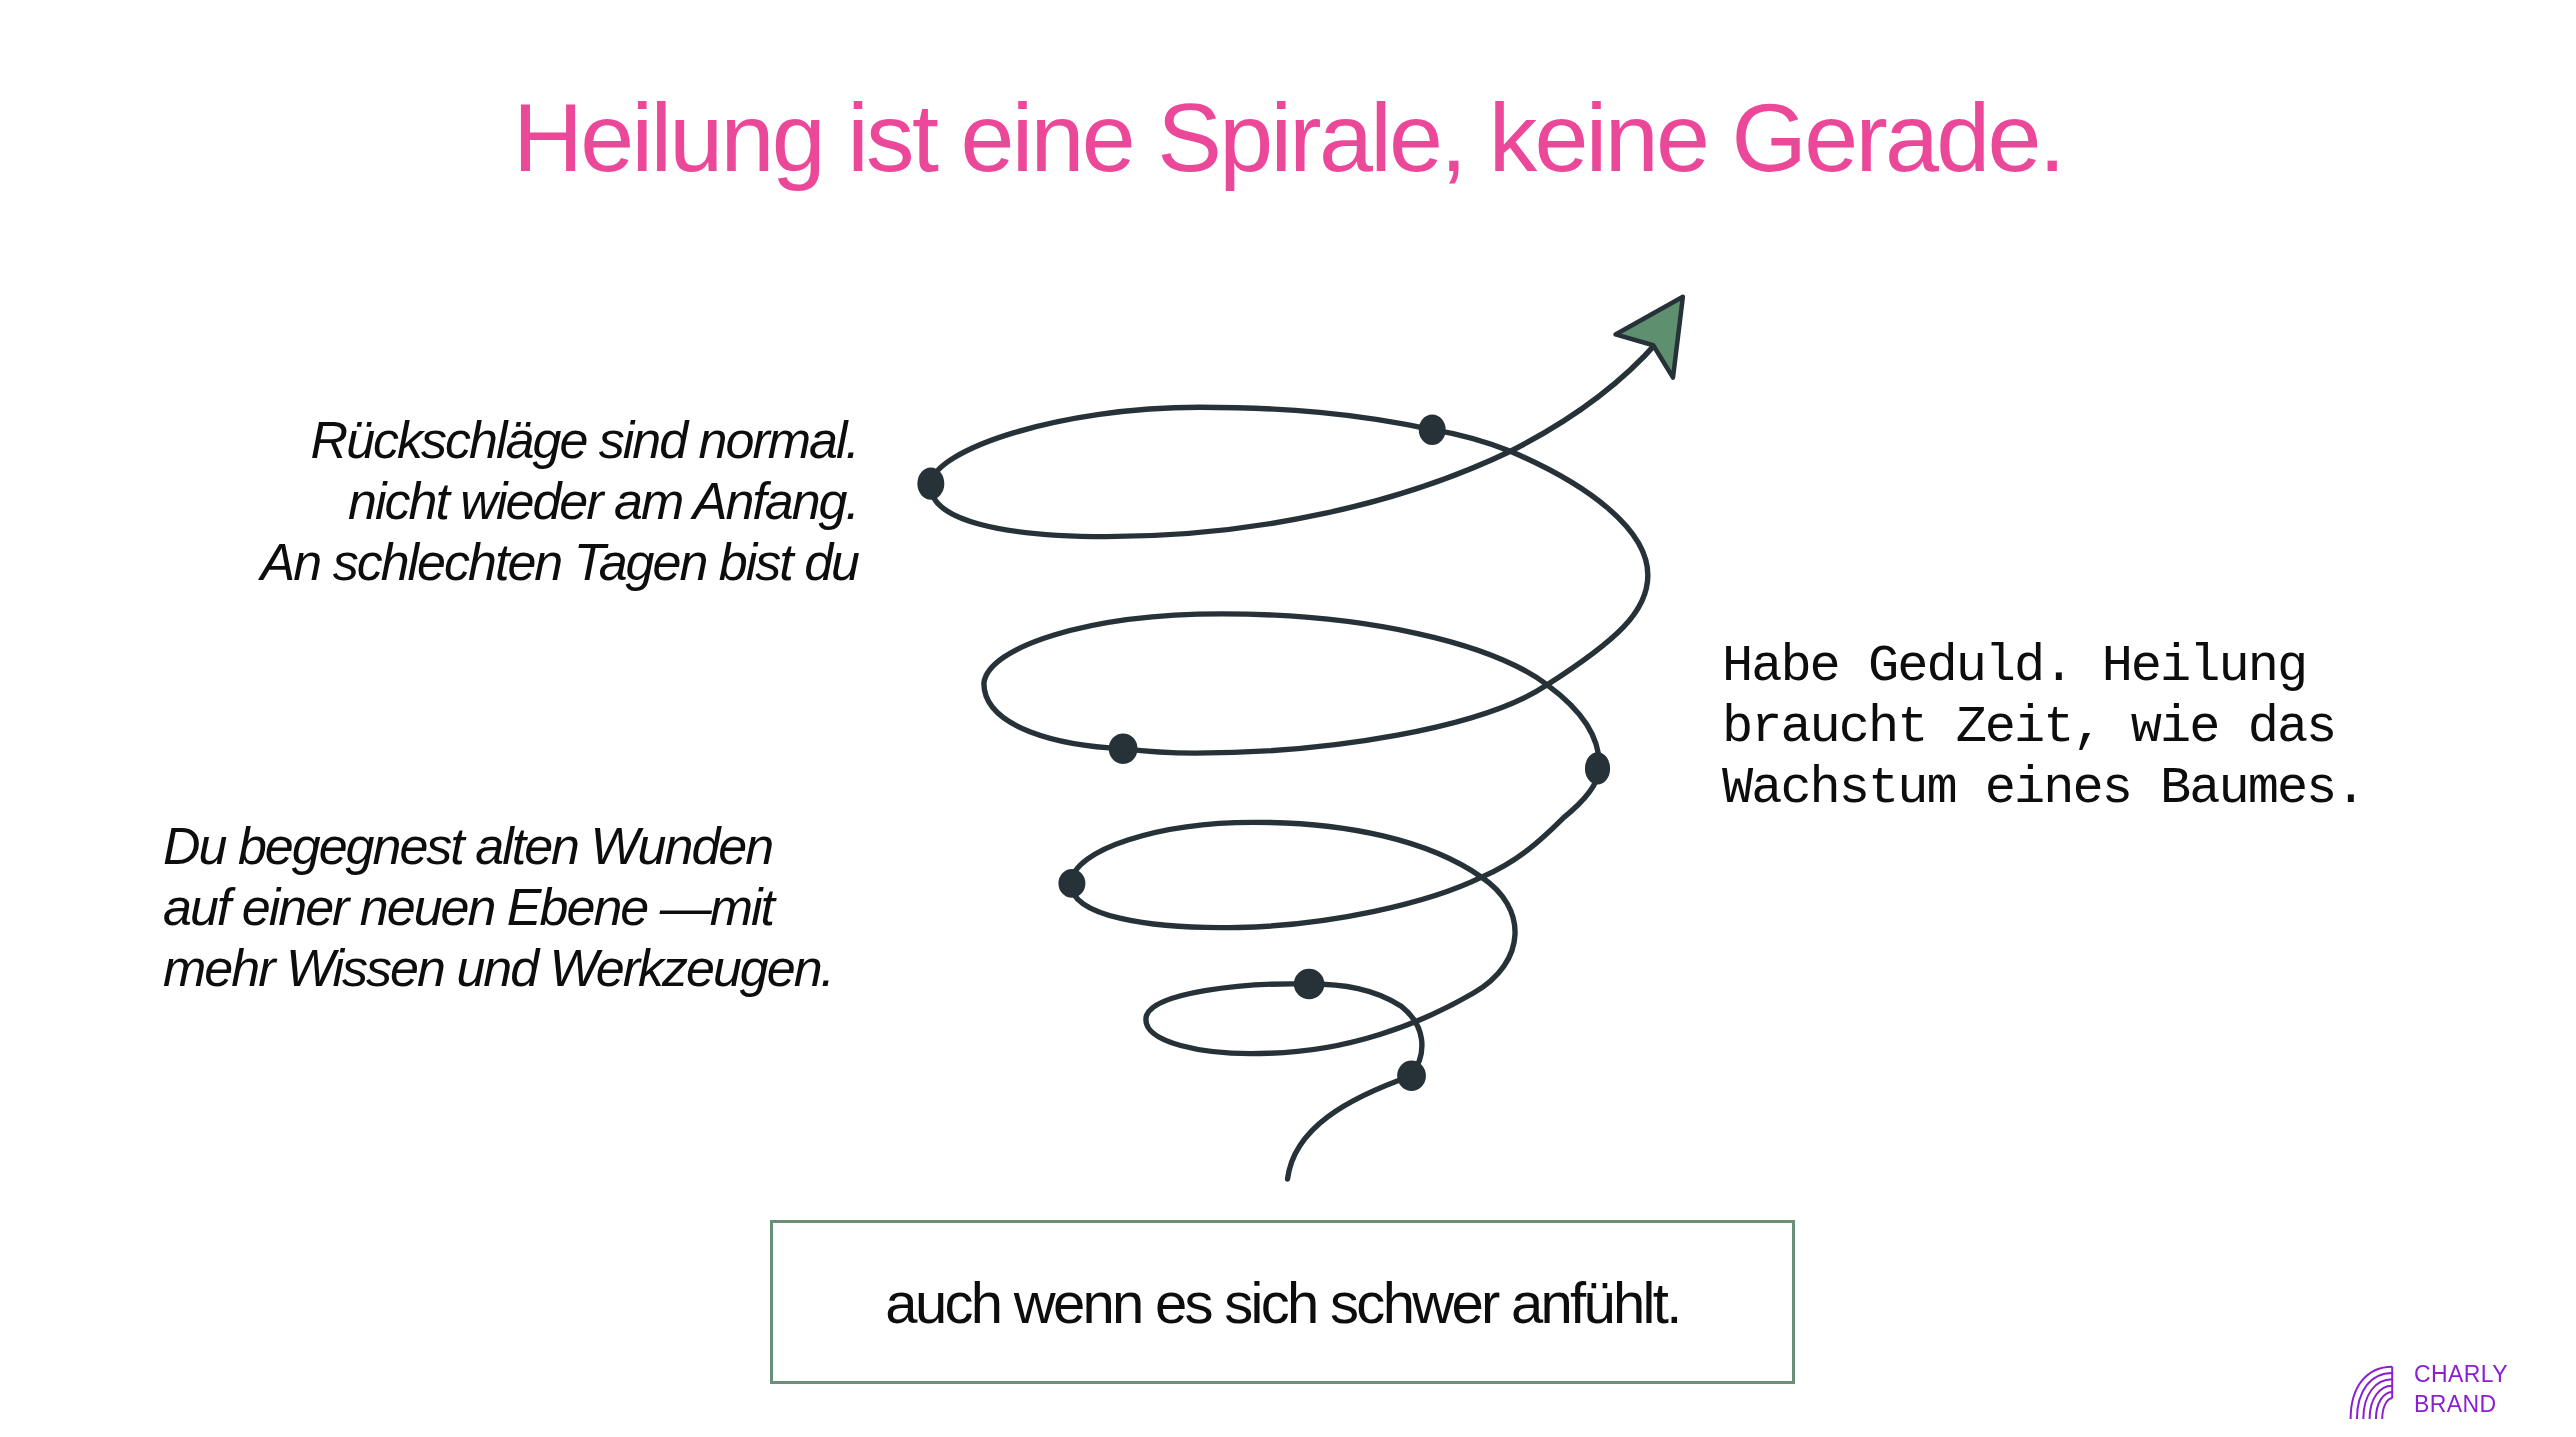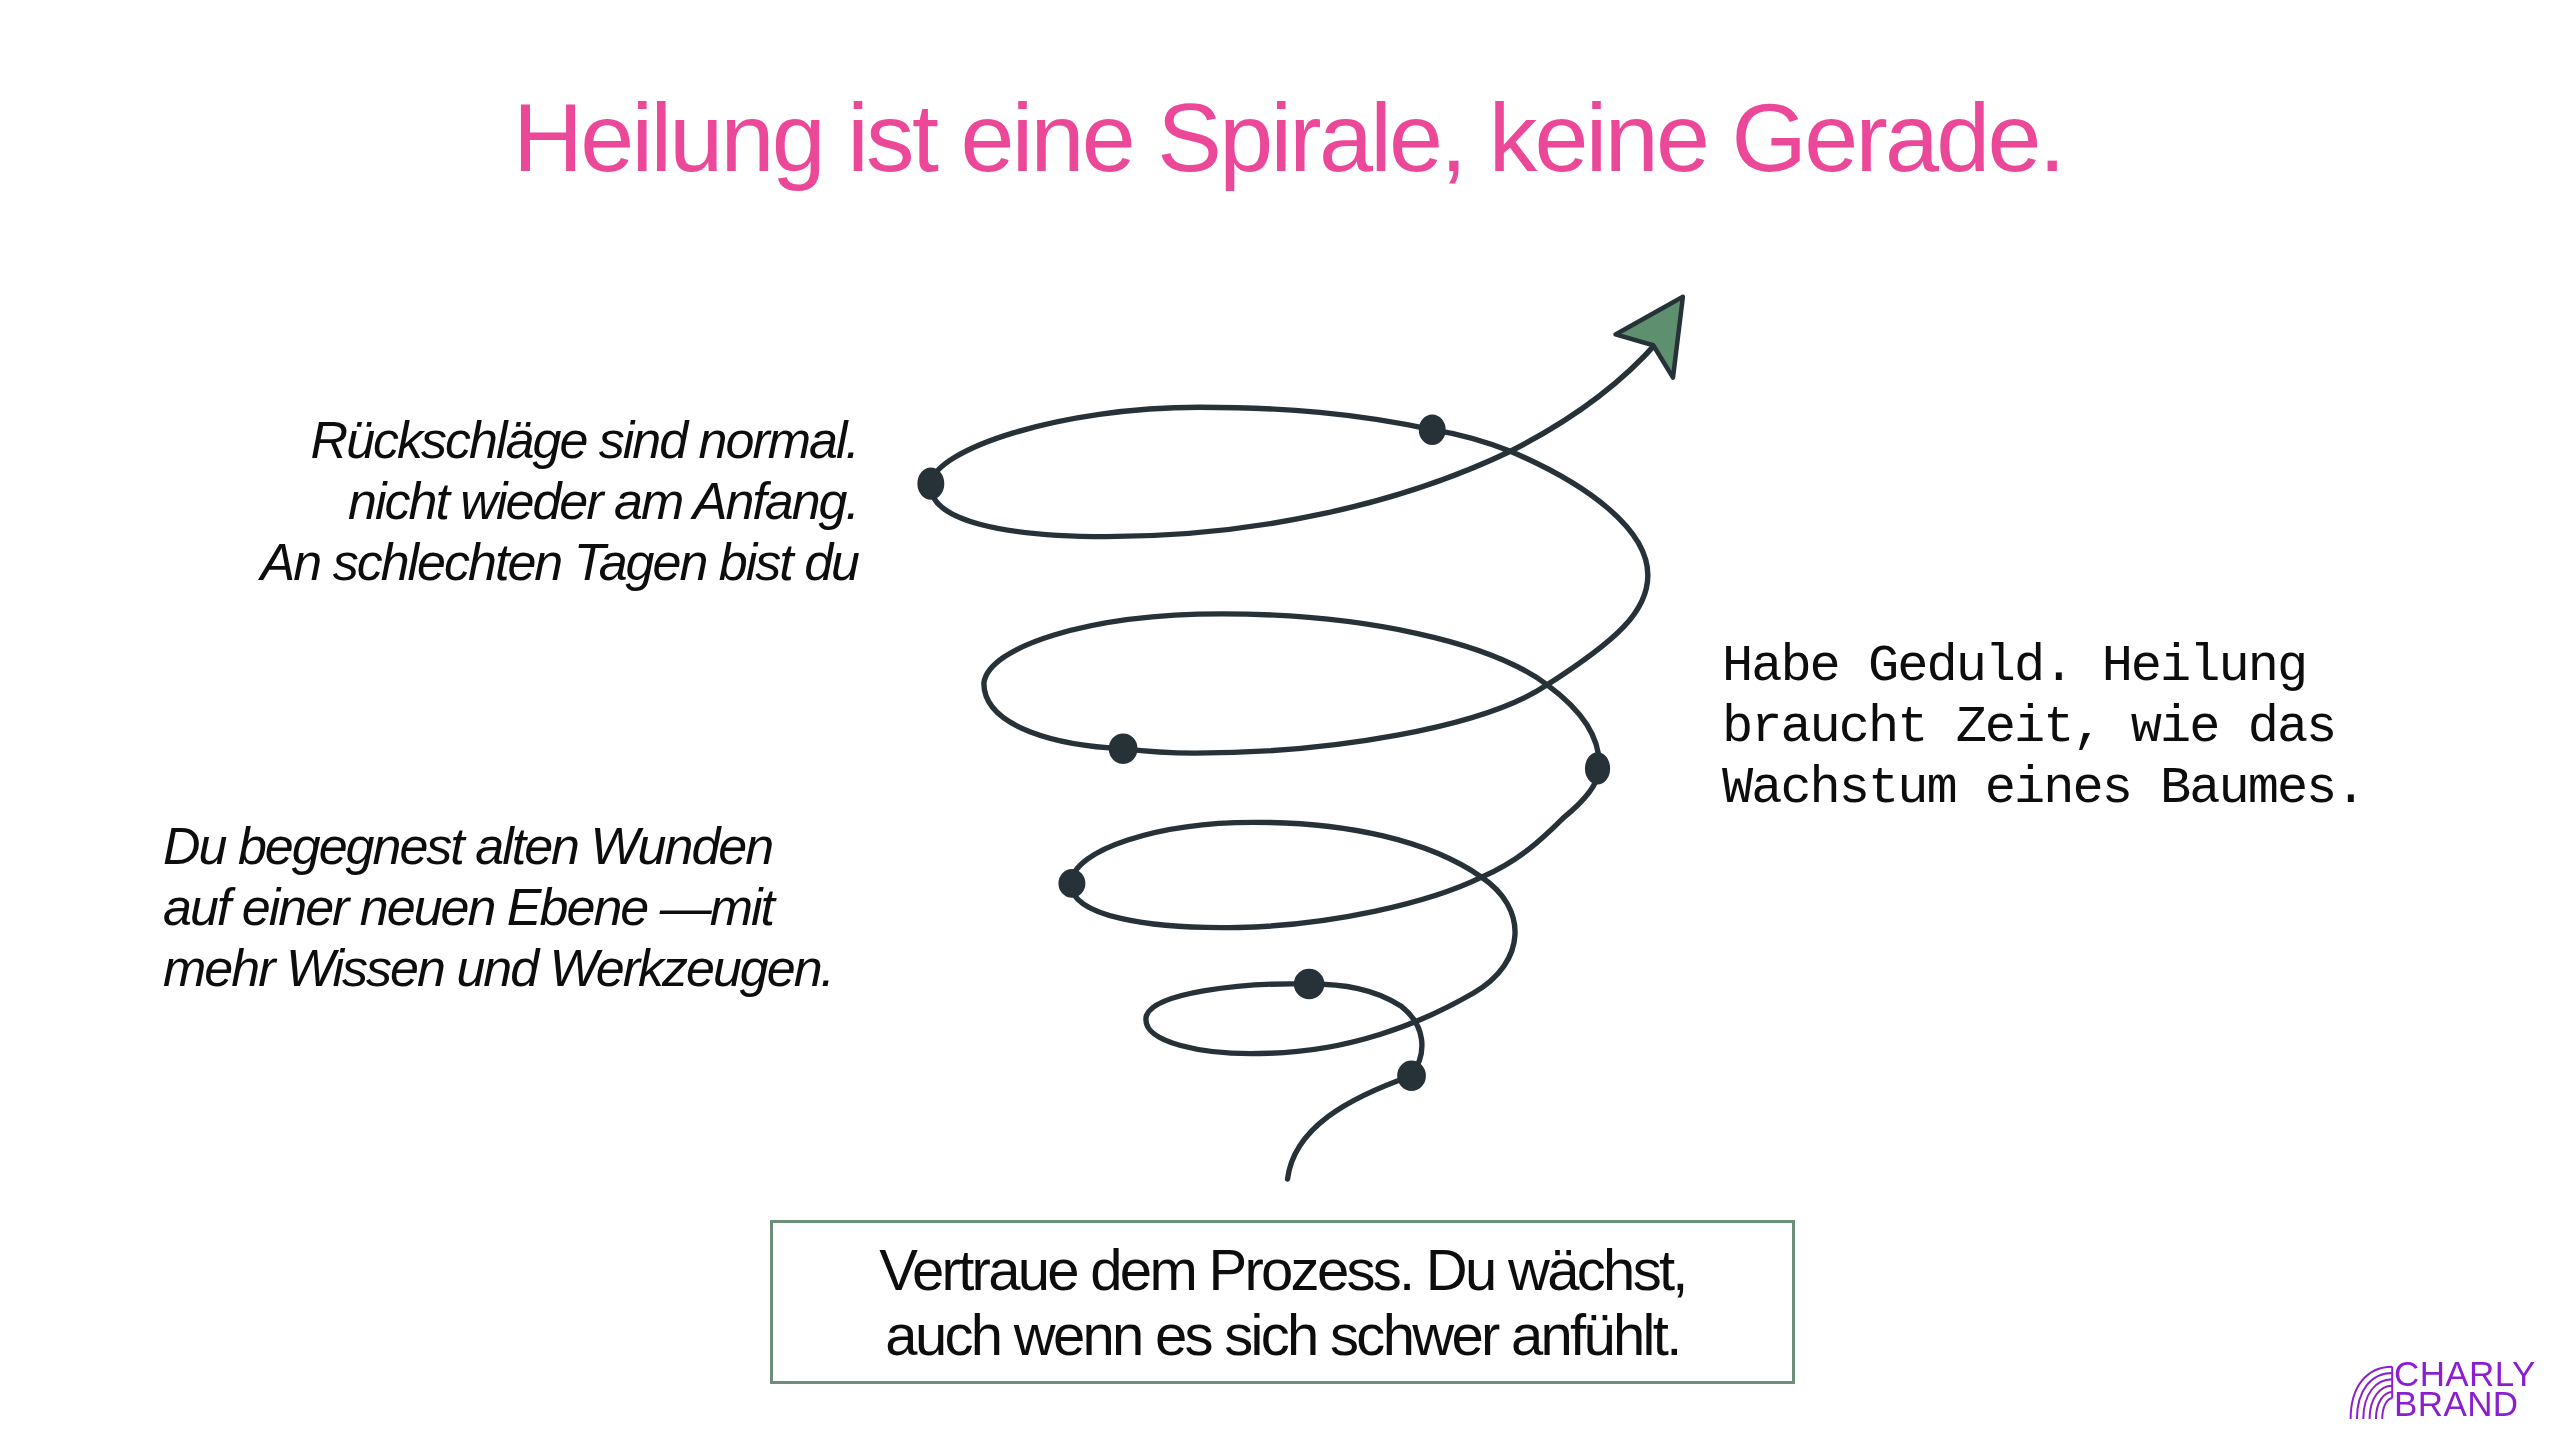--- a/index.html
+++ b/index.html
@@ -15,22 +15,22 @@
   .note-wounds { left: 163px; width: 731px; top: 816px; text-align: left; font-style: italic; }
   .note-patience { left: 1722px; top: 636px; text-align: left; font-family: Liberation Mono, monospace; }
   .trust-box { position: absolute; left: 770px; top: 1220px; width: 1019px; height: 158px;
                border: 3.6px solid #6b8f78; background: #ffffff; display: flex;
                flex-direction: column; justify-content: center; align-items: center; }
   .trust-box div { font-size: 58px; line-height: 65px; letter-spacing: -2.7px; color: #0d0d0d;
                    white-space: nowrap; }
   svg.spiral { position: absolute; left: 0; top: 0; width: 2576px; height: 1438px; }
   .logo { position: absolute; left: 2347px; top: 1359px; width: 229px; height: 65px; }
   .logo-icon { position: absolute; left: 0; top: 3.6px; width: 47px; height: 58px; }
-  .logo-text { position: absolute; left: 47px; top: 0; font-size: 35px; line-height: 30px;
-               color: #8b1fd0; letter-spacing: 0.4px; white-space: nowrap; }
+  .logo-text { position: absolute; left: 47px; top: 0; font-size: 23px; line-height: 30px;
+               color: #8b1fd0; letter-spacing: 0.4px; white-space: nowrap; padding-left: 20px; }
   .logo-text div { display: block; }
 </style>
 </head>
 <body>
 
 <div class="title">Heilung ist eine Spirale, keine Gerade.</div>
 
 <svg class="spiral" viewBox="0 0 2867 1600" xmlns="http://www.w3.org/2000/svg">
   <g fill="none" stroke="#263238" stroke-width="6" stroke-linecap="round" stroke-linejoin="round">
     <path d="
@@ -88,21 +88,20 @@
   <div>mehr Wissen und Werkzeugen.</div>
 </div>
 
 <div class="note note-patience">
   <div>Habe Geduld. Heilung</div>
   <div>braucht Zeit, wie das</div>
   <div>Wachstum eines Baumes.</div>
 </div>
 
 <div class="trust-box">
-  <div>Vertraue dem Prozess. Du wächst,</div>
   <div>auch wenn es sich schwer anfühlt.</div>
 </div>
 
 <div class="logo">
   <svg class="logo-icon" viewBox="0 0 52 64" xmlns="http://www.w3.org/2000/svg">
     <g fill="none" stroke="#8b1fd0" stroke-width="2.2">
       <path d="M 50 4 C 22 4, 4 26, 4 62"></path>
       <path d="M 50 11 C 27 11, 11 30, 11 62"></path>
       <path d="M 50 18 C 32 18, 18 34, 18 62"></path>
       <path d="M 50 25 C 37 25, 25 38, 25 62"></path>

